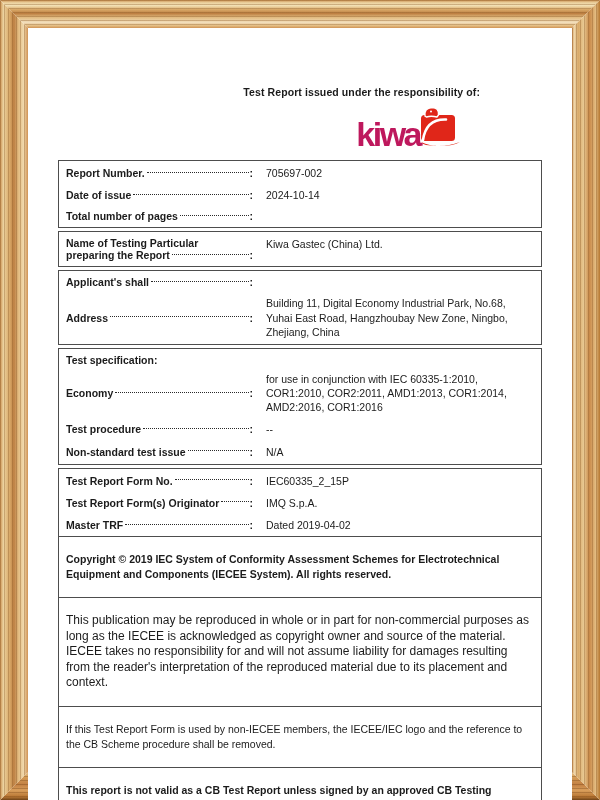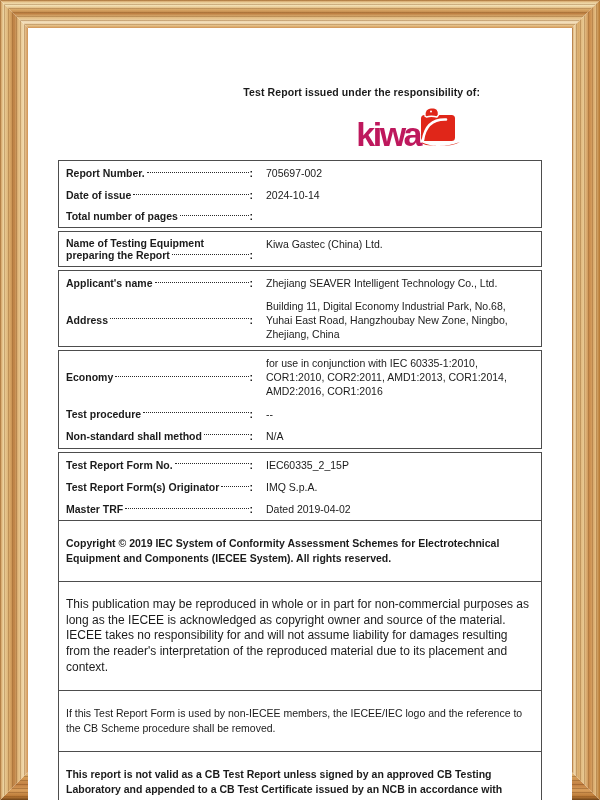--- a/index.html
+++ b/index.html
@@ -128,72 +128,72 @@
             <span>Total number of pages</span>
               <span class="leader"></span>
               <span>:</span>
           </span>
         </div>
       </div>
 
       <div class="box">
         <div class="row">
           <span class="lbl">
-            <span style="display:block">Name of Testing Equipment</span>
+            <span style="display:block">Name of Testing Particular</span>
             <span class="lbl-line">
                 <span>preparing the Report</span>
                 <span class="leader"></span>
                 <span>:</span>
               </span>
           </span>
           <span class="val">Kiwa Gastec (China) Ltd.</span>
         </div>
       </div>
 
       <div class="box">
         <div class="row">
           <span class="lbl lbl-line">
-            <span>Applicant's name</span>
-              <span class="leader"></span>
-              <span>:</span>
-          </span>
-          <span class="val">Zhejiang SEAVER Intelligent Technology Co., Ltd.</span>
+            <span>Applicant's shall</span>
+              <span class="leader"></span>
+              <span>:</span>
+          </span>
         </div>
         <div class="row">
           <span class="lbl lbl-line">
             <span>Address</span>
               <span class="leader"></span>
               <span>:</span>
           </span>
           <span class="val">Building 11, Digital Economy Industrial Park, No.68, Yuhai East Road, Hangzhoubay New Zone, Ningbo, Zhejiang, China</span>
         </div>
       </div>
 
       <div class="box">
+        <div class="sec-head">Test specification:</div>
         <div class="row">
           <span class="lbl lbl-line">
             <span>Economy</span>
               <span class="leader"></span>
               <span>:</span>
           </span>
           <span class="val">
             <span class="vline">for use in conjunction with IEC 60335-1:2010, COR1:2010, COR2:2011, AMD1:2013, COR1:2014, AMD2:2016, COR1:2016</span>
           </span>
         </div>
         <div class="row">
           <span class="lbl lbl-line">
             <span>Test procedure</span>
               <span class="leader"></span>
               <span>:</span>
           </span>
           <span class="val">--</span>
         </div>
         <div class="row">
           <span class="lbl lbl-line">
-            <span>Non-standard shall method</span>
+            <span>Non-standard test issue</span>
               <span class="leader"></span>
               <span>:</span>
           </span>
           <span class="val">N/A</span>
         </div>
       </div>
 
       <div class="box" style="padding-bottom:0">
         <div class="row">
           <span class="lbl lbl-line">

